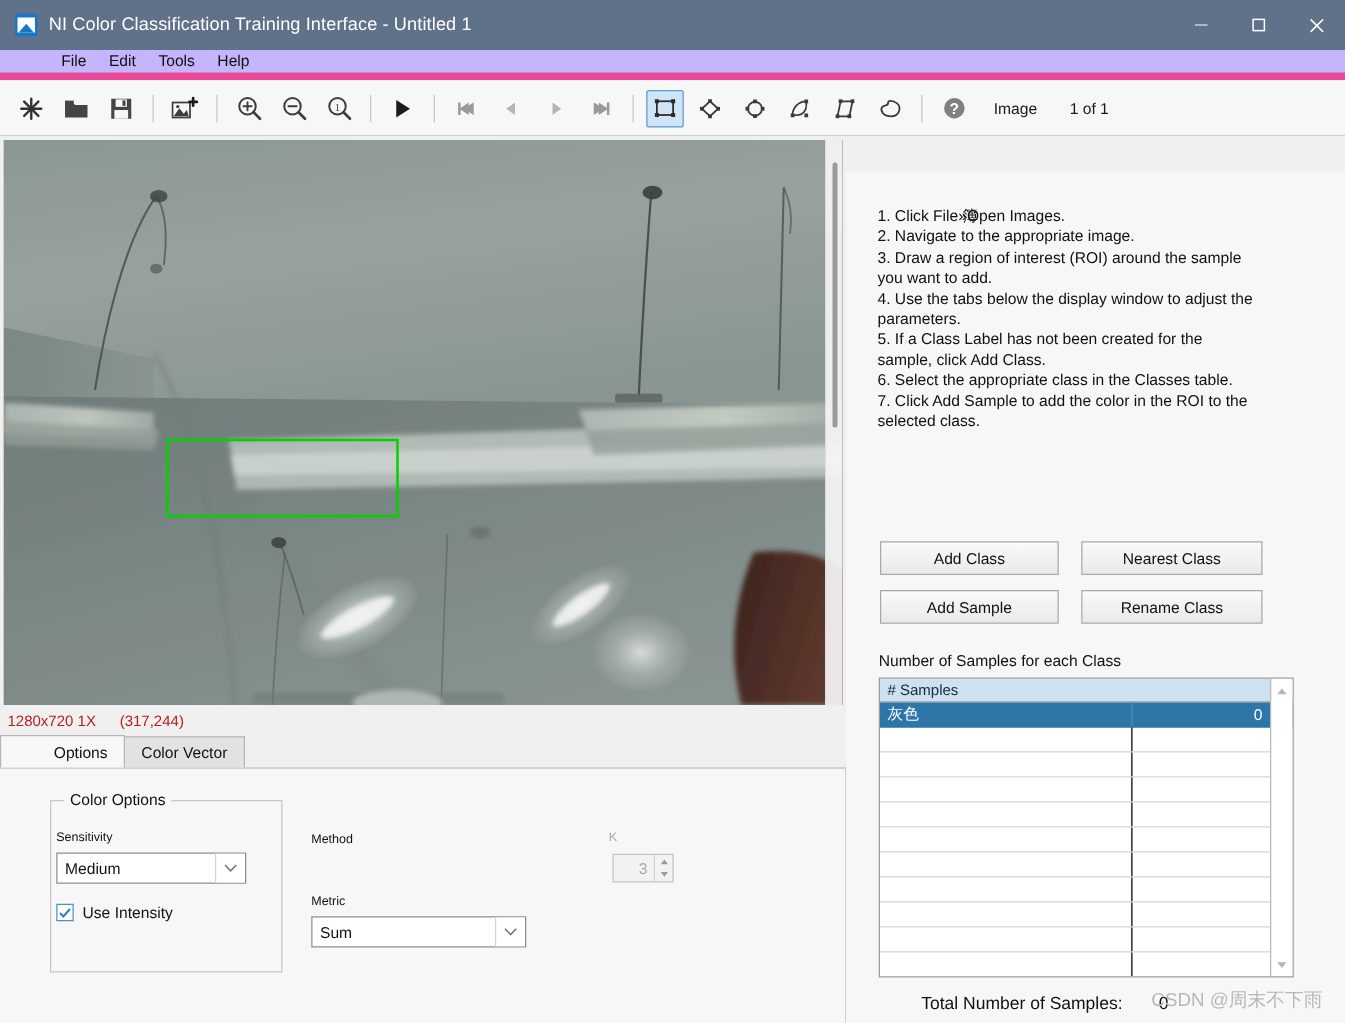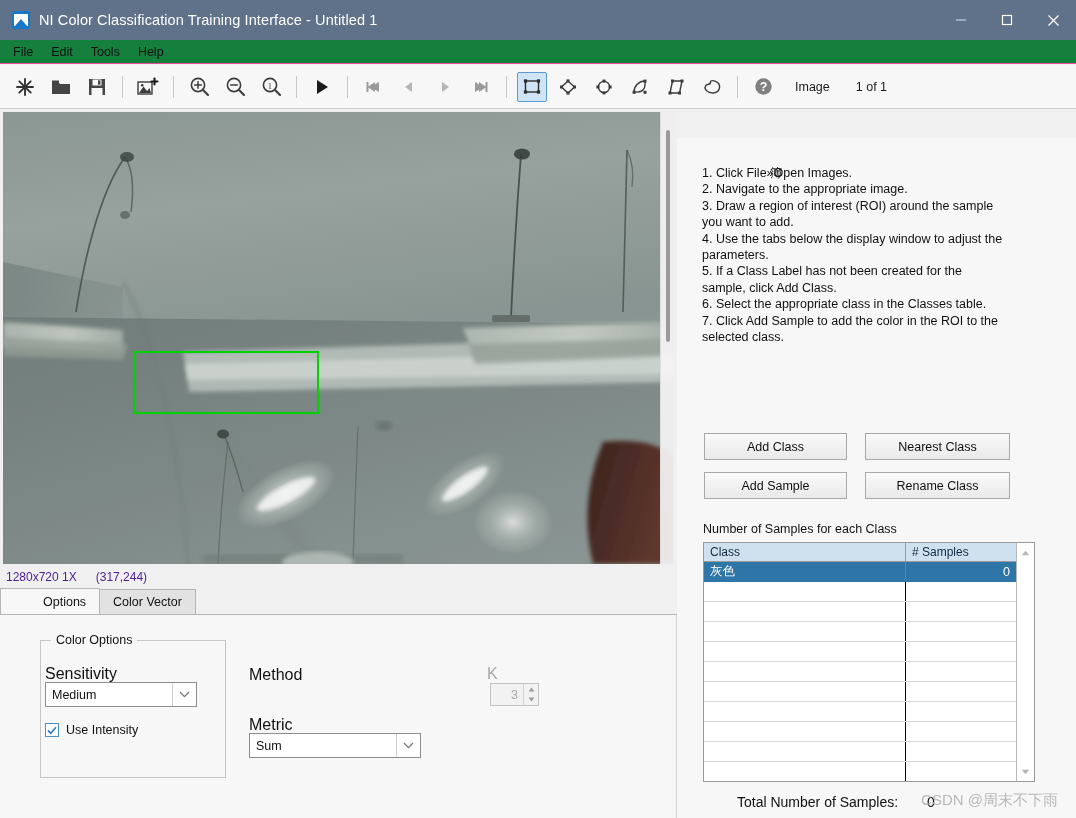--- a/index.html
+++ b/index.html
@@ -61,23 +61,24 @@
     width: 46px; height: 40px;
     display: flex; align-items: center; justify-content: center;
     color: #ffffff;
   }
   .winbtn svg { display: block; }
 
   
   .menubar {
     position: absolute; left: 0; top: 40px;
     width: 1076px; height: 24px;
-    background: #15803d;
-    display: flex; align-items: center;
-    border-bottom: 1px solid #ec4899;
+    background: #c4b5fd;
+    display: flex; align-items: center;
+    border-bottom: 6px solid #ec4899;
+    padding-left: 36px;
   }
   .menu-item {
     padding: 2px 9px;
     font-size: 12.5px;
     color: #101010;
     line-height: 16px;
   }
   .menu-item:first-child { margin-left: 4px; }
 
   
@@ -160,21 +161,21 @@
   }
   .hscroll-thumb {
     position: absolute; left: 349px; top: 4px;
     width: 114px; height: 4px;
     background: #9a9a9a; border-radius: 2px;
   }
   .imgstatus {
     position: absolute; left: 0; top: 457px;
     width: 677px; height: 22px;
     display: flex; align-items: center;
-    font-size: 12px; color: #4c1d95;
+    font-size: 12px; color: #b91c1c;
     background: #f0f0f0;
   }
   .imgstatus .dim { margin-left: 6px; }
   .imgstatus .coord { margin-left: 19px; }
 
   
   .btabs {
     position: absolute; left: 0; top: 480px;
     width: 677px; height: 26px;
     border-bottom: 1px solid #b6b6b6;
@@ -210,21 +211,21 @@
   .gbox-title {
     position: absolute;
     top: -8px; left: 10px;
     padding: 0 5px;
     background: #f7f7f7;
     font-size: 12.5px; color: #111111;
     white-space: nowrap;
   }
   .lbl {
     position: absolute;
-    font-size: 16px; color: #111111;
+    font-size: 10px; color: #111111;
     white-space: nowrap;
   }
   .lbl.dis { color: #a8a8a8; }
 
   .combo {
     position: absolute;
     height: 25px;
     background: #ffffff;
     border: 1px solid #8e8e8e;
     display: flex; align-items: center;
@@ -816,21 +817,20 @@
 
       <div class="btn" style="left:27px; top:295px; width:143px;">Add Class</div>
       <div class="btn" style="left:188px; top:295px; width:145px;">Nearest Class</div>
       <div class="btn" style="left:27px; top:334px; width:143px;">Add Sample</div>
       <div class="btn" style="left:188px; top:334px; width:145px;">Rename Class</div>
 
       <div class="grp-label" style="left:26px; top:384px;">Number of Samples for each Class</div>
 
       <div class="tablewrap">
         <div class="thead">
-          <div class="th c1">Class</div>
           <div class="th c2"># Samples</div>
         </div>
 
         <div class="trow sel">
           <div class="td c1">灰色</div>
           <div class="td c2">0</div>
         </div>
         <div class="trow">
           <div class="td c1"></div>
           <div class="td c2"></div>

